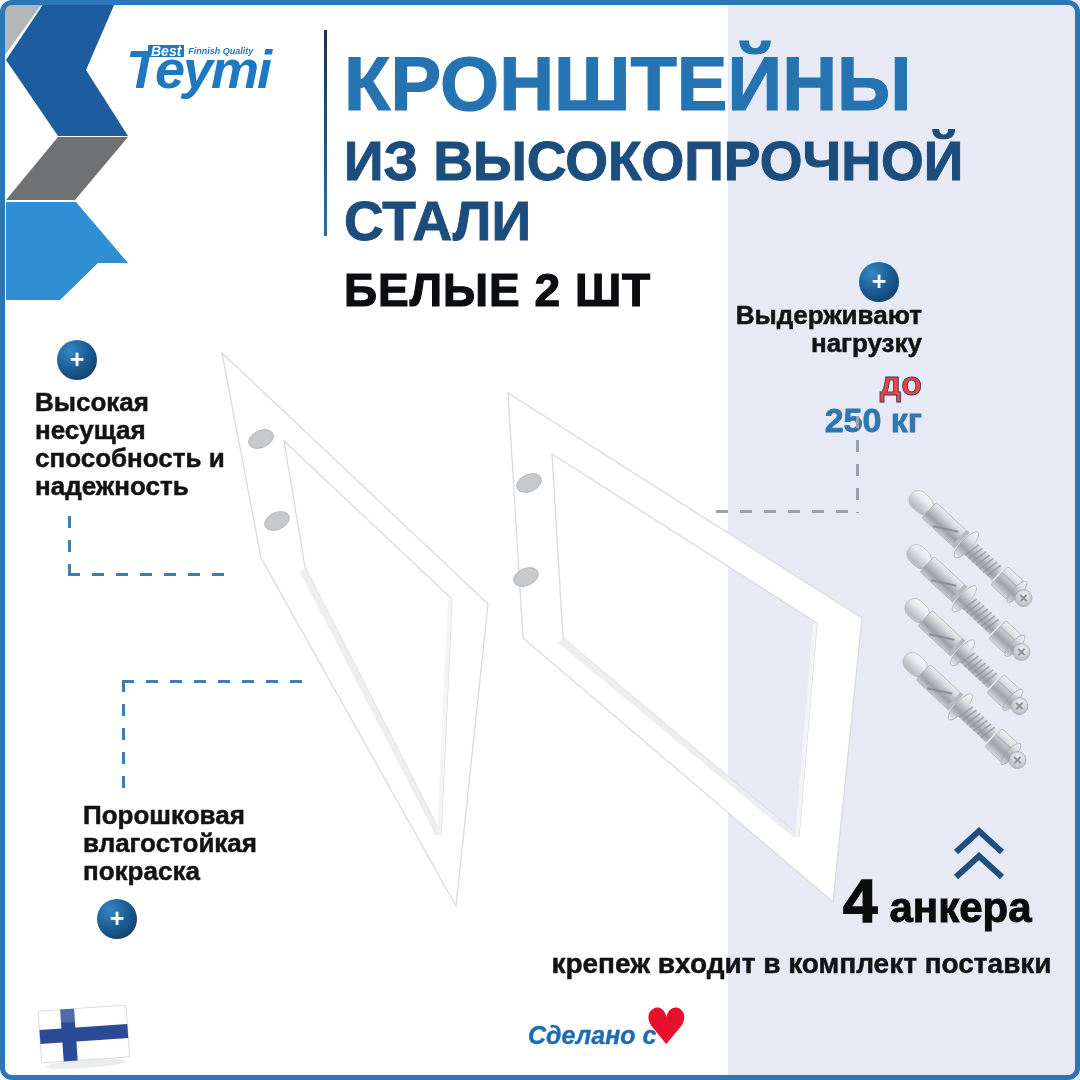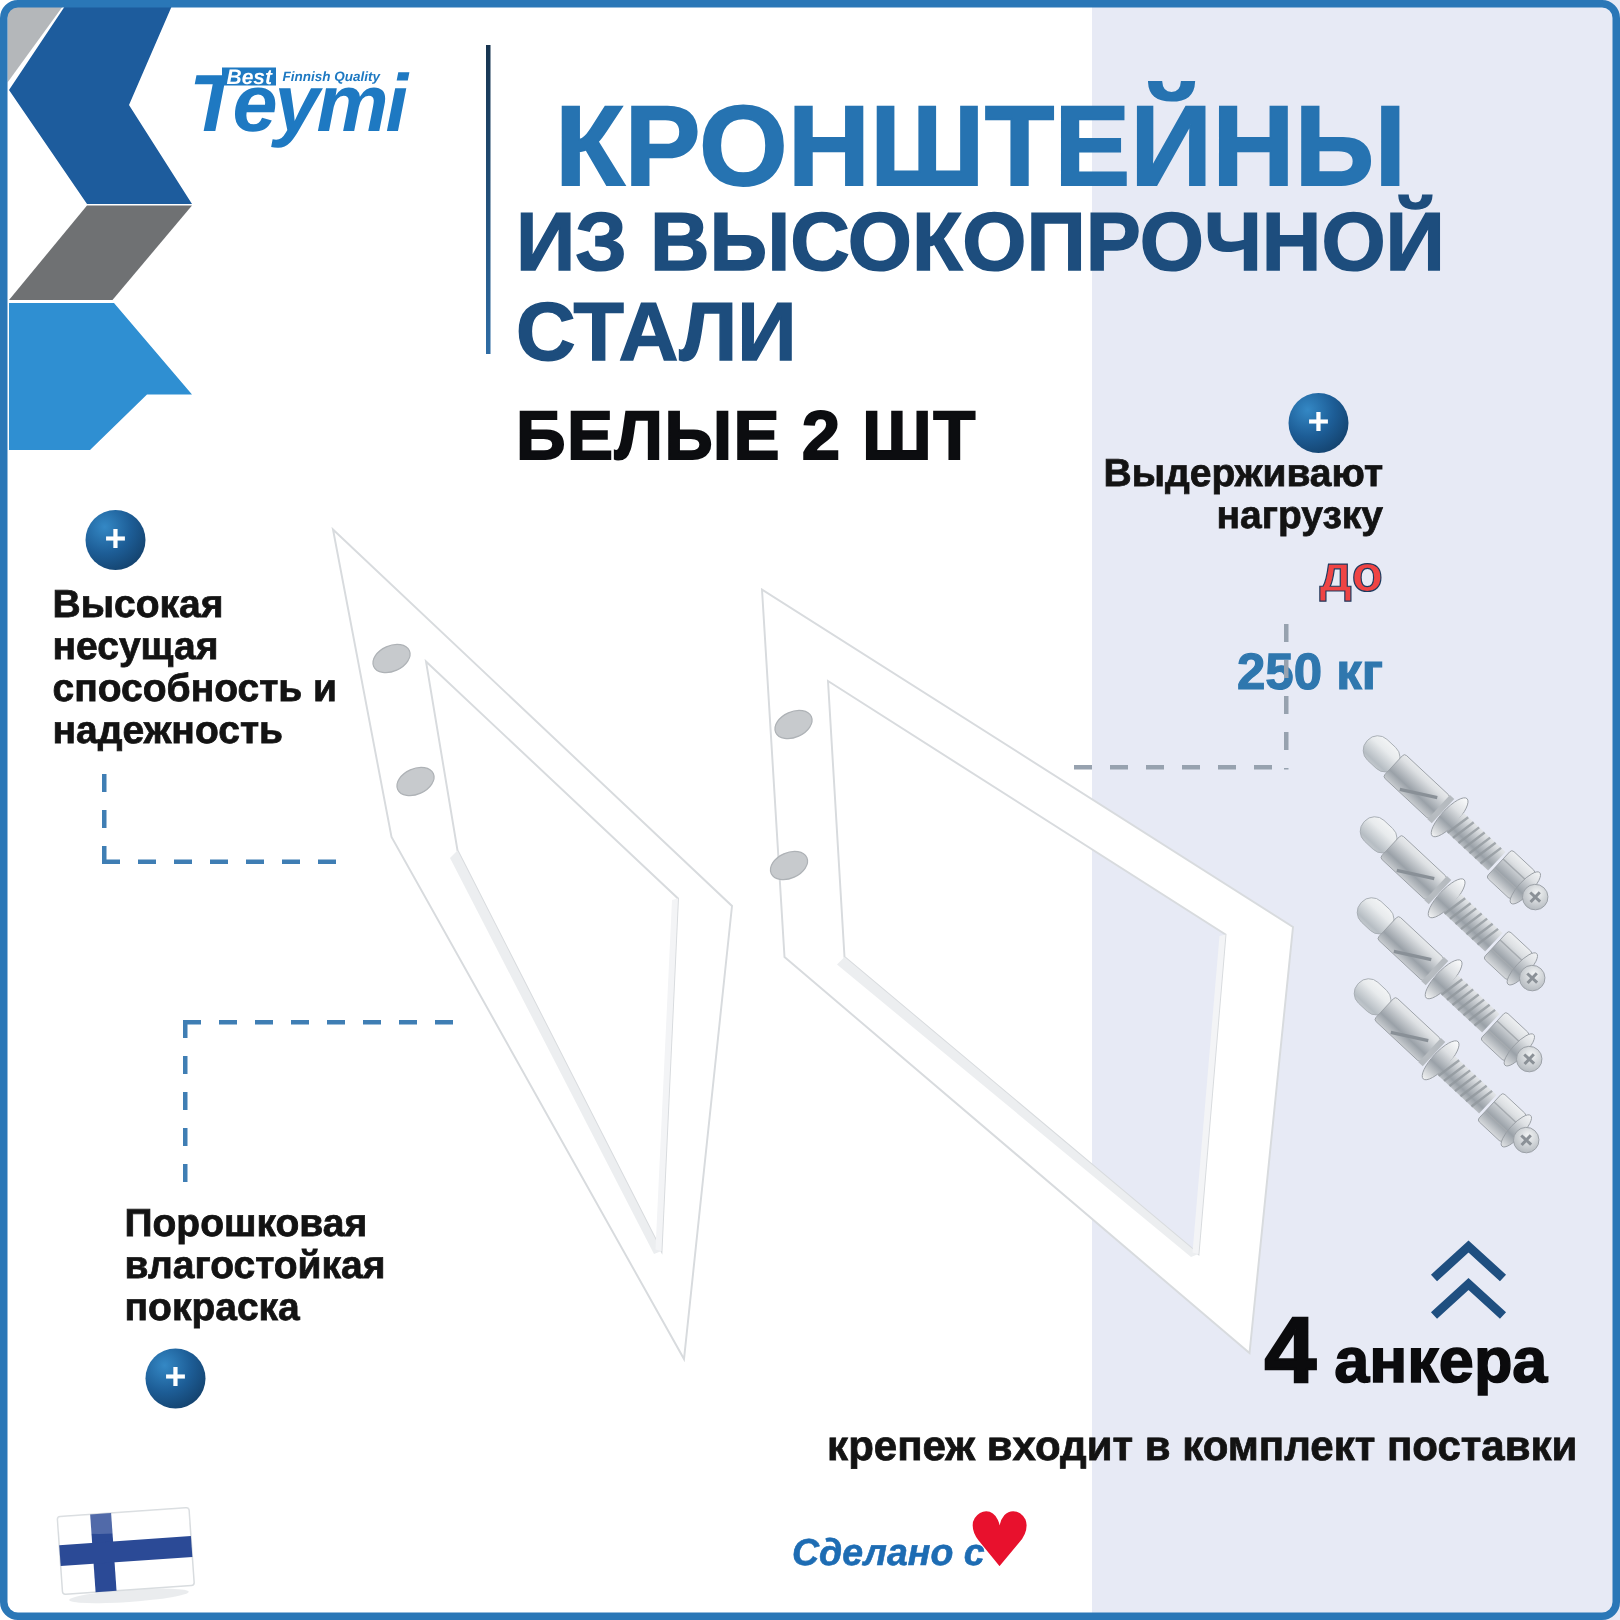--- a/index.html
+++ b/index.html
@@ -14,21 +14,21 @@
   .brand-name{position:absolute;left:126px;top:38px;font-size:54px;font-weight:900;font-style:italic;
               color:#1e79c2;letter-spacing:-2px;z-index:2;}
   .tagline{position:absolute;left:148px;top:45px;display:flex;gap:4px;align-items:center;z-index:3;}
   .tag-best{background:#1e79c2;color:#fff;font-size:14px;font-style:italic;font-weight:700;padding:0 3px;line-height:12px;}
   .tag-rest{color:#1e79c2;font-size:9px;font-style:italic;font-weight:700;line-height:12px;}
   .separator{position:absolute;left:324px;top:30px;width:3px;height:206px;
              background:linear-gradient(180deg,#17344f,#2e6ca4);z-index:2;}
 
   
   .t{position:absolute;left:344px;z-index:2;font-weight:900;line-height:1;white-space:nowrap;}
-  .t1{top:60px;font-size:76px;color:#2673b1;margin-left:26px;-webkit-text-stroke:1.2px #2673b1;}
+  .t1{top:46px;font-size:76px;color:#2673b1;-webkit-text-stroke:1.2px #2673b1;}
   .t2{top:134px;font-size:55px;color:#1d4d7d;-webkit-text-stroke:1px #1d4d7d;}
   .t3{top:194px;font-size:55px;color:#1d4d7d;-webkit-text-stroke:1px #1d4d7d;}
   .t4{top:267px;font-size:46px;color:#0c0d10;-webkit-text-stroke:1.2px #0c0d10;letter-spacing:1px;}
 
   
   .plus{position:absolute;width:40px;height:40px;border-radius:50%;z-index:2;
         background:radial-gradient(circle at 32% 28%,#3488c5 0%,#1d5d96 45%,#0f3458 100%);
         display:flex;align-items:center;justify-content:center;color:#fff;font-size:25px;font-weight:700;line-height:1;}
   .plus span{margin-top:-2px;}
   .plus-cap{left:57px;top:340px;}
@@ -37,21 +37,21 @@
 
   
   .feat{position:absolute;z-index:2;font-size:26px;font-weight:700;color:#131313;
         -webkit-text-stroke:.5px #131313;line-height:28px;white-space:nowrap;}
   .feat span{display:block;}
   .feat-cap{left:35px;top:388px;}
   .feat-coat{left:83px;top:801px;}
   .feat-load{left:660px;top:301px;width:262px;text-align:right;}
   .load-value{margin-top:8px;font-size:34px;font-weight:900;line-height:1.1;}
   .load-value .vp{color:#ef4444;-webkit-text-stroke:.8px #1b3a5e;}
-  .load-value .vv{color:#2f77ae;margin-top:28px;-webkit-text-stroke:.8px #2f77ae;}
+  .load-value .vv{color:#2f77ae;-webkit-text-stroke:.8px #2f77ae;}
 
   
   .dash-h{position:absolute;height:3px;z-index:2;}
   .dash-v{position:absolute;width:3px;z-index:2;}
   .dash-blue.dash-h{background:repeating-linear-gradient(90deg,#3f7eb4 0 12px,transparent 12px 24px);}
   .dash-blue.dash-v{background:repeating-linear-gradient(180deg,#3f7eb4 0 12px,transparent 12px 24px);}
   .dash-gray.dash-h{background:repeating-linear-gradient(90deg,#97a2af 0 12px,transparent 12px 24px);}
   .dash-gray.dash-v{background:repeating-linear-gradient(180deg,#97a2af 0 12px,transparent 12px 24px);}
   .d1v{left:68px;top:516px;height:60px;}
   .d1h{left:68px;top:573px;width:158px;}

